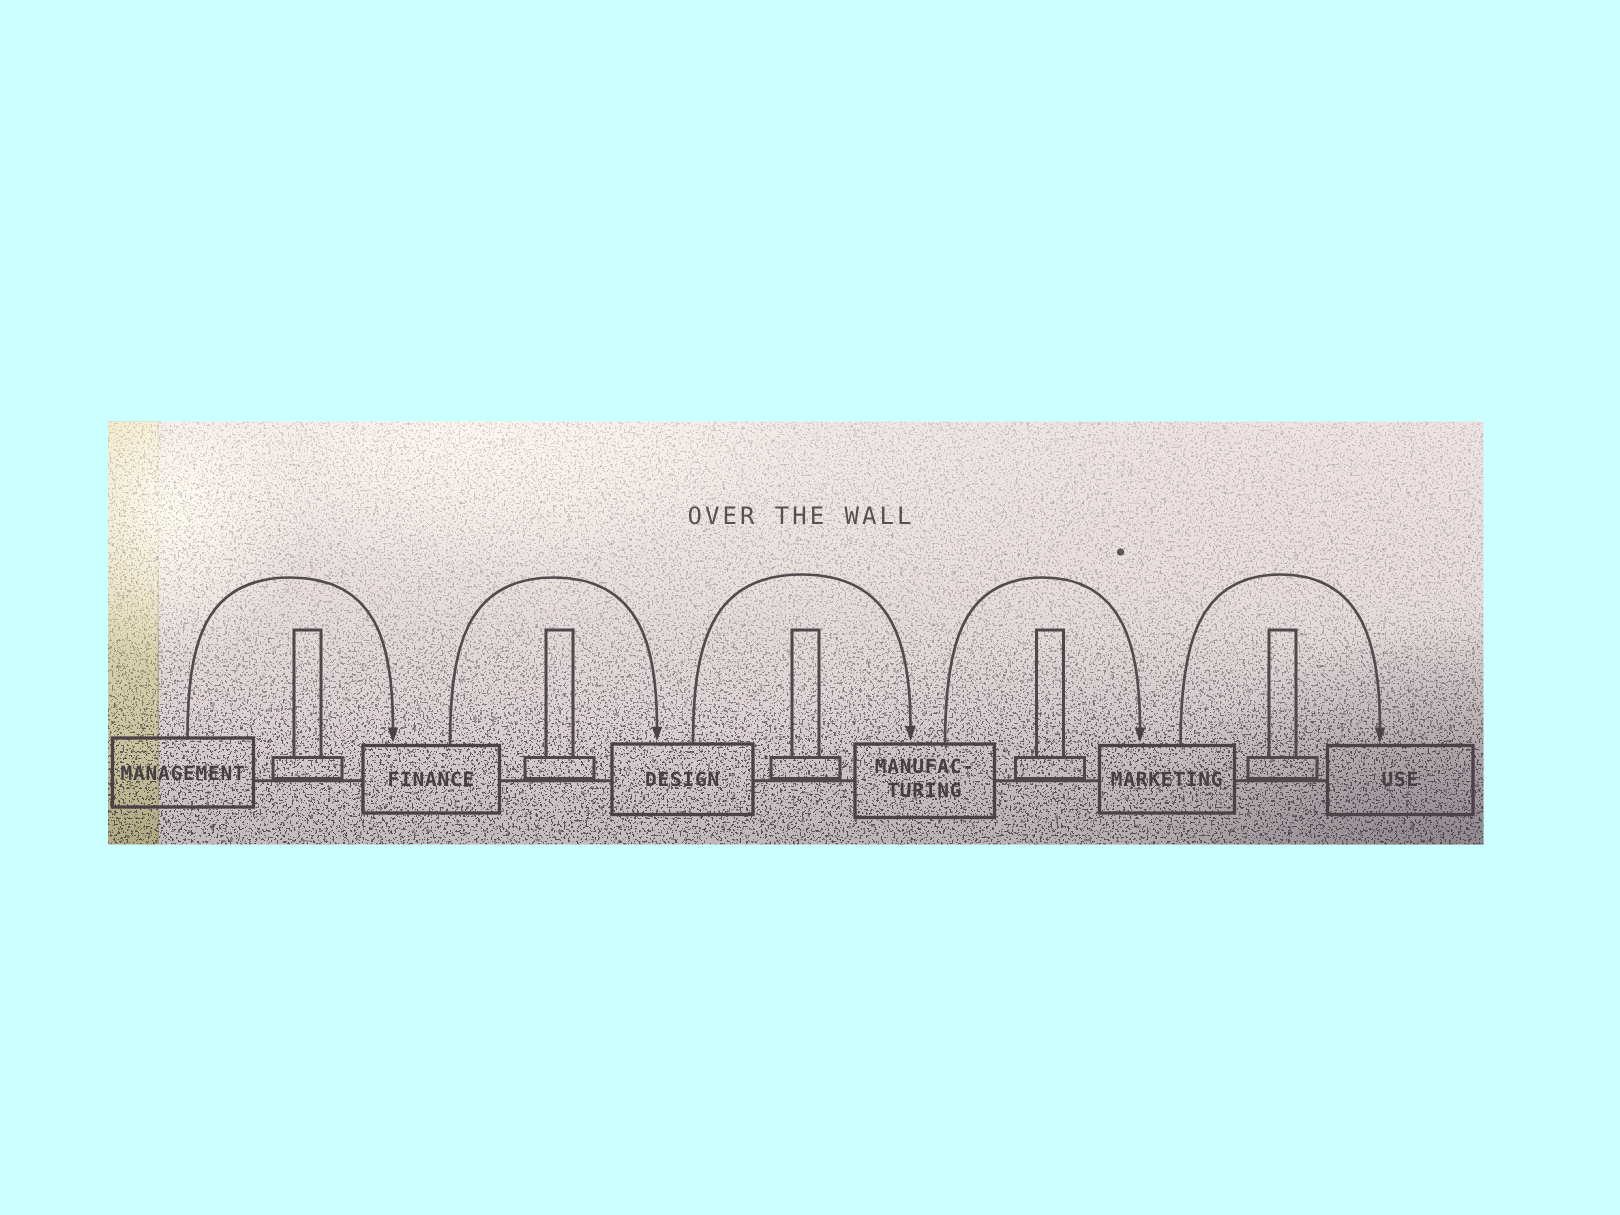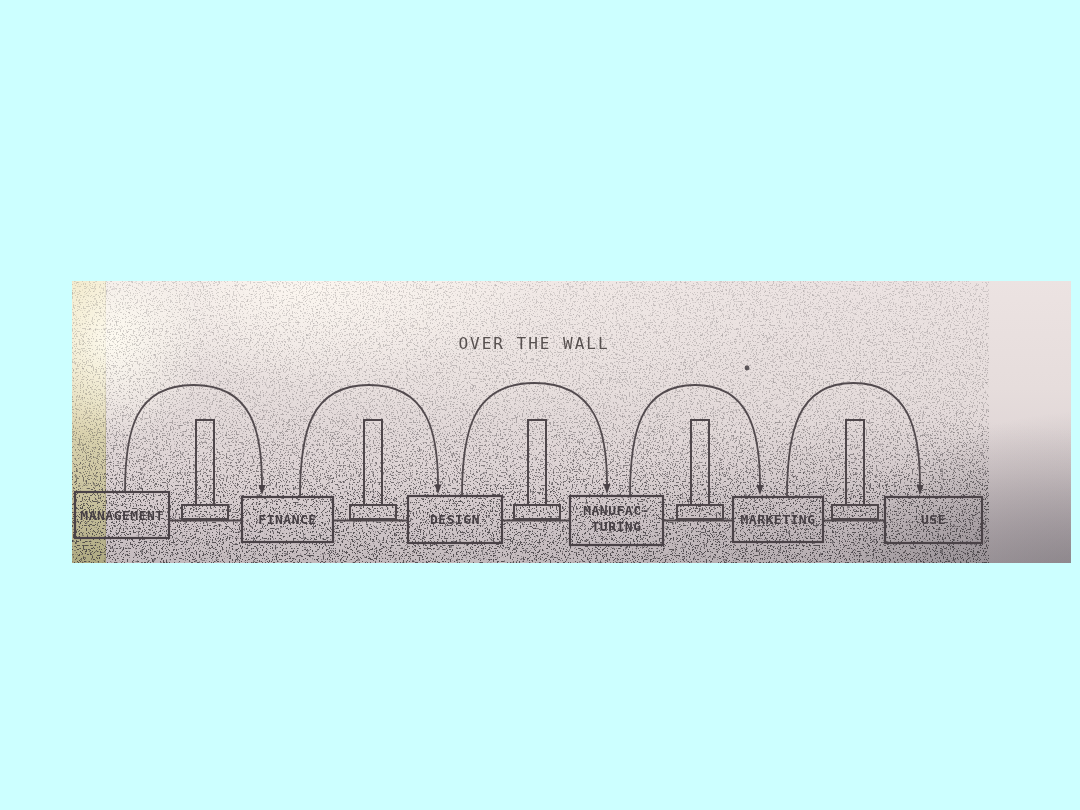--- a/index.html
+++ b/index.html
@@ -7,21 +7,21 @@
     width: 1080px; height: 810px;
     background: #ccffff;
     overflow: hidden;
     font-family: "DejaVu Sans Mono", "Liberation Mono", monospace;
     position: relative;
   }
   .slide { position: absolute; inset: 0; }
   .photo {
     position: absolute;
     left: 72px; top: 281px;
-    width: 999px; height: 282px;
+    width: 917px; height: 282px;
     background:
       radial-gradient(420px 300px at 102% 112%, rgba(92,88,95,0.55), rgba(92,88,95,0) 62%),
       radial-gradient(700px 240px at 85% 100%, rgba(120,114,120,0.25), rgba(120,114,120,0) 60%),
       linear-gradient(180deg, #ece3e2 0%, #e6dddc 38%, #dcd2d3 68%, #cdc3c6 88%, #c3babd 100%);
   }
   .tape {
     position: absolute;
     left: 0; top: 0; width: 33px; height: 282px;
     background: linear-gradient(180deg, rgba(240,230,190,0.9) 0%, rgba(222,214,172,0.85) 45%, rgba(196,190,148,0.85) 80%, rgba(172,168,124,0.9) 100%);
     border-right: 1px solid rgba(130,120,95,0.35);

